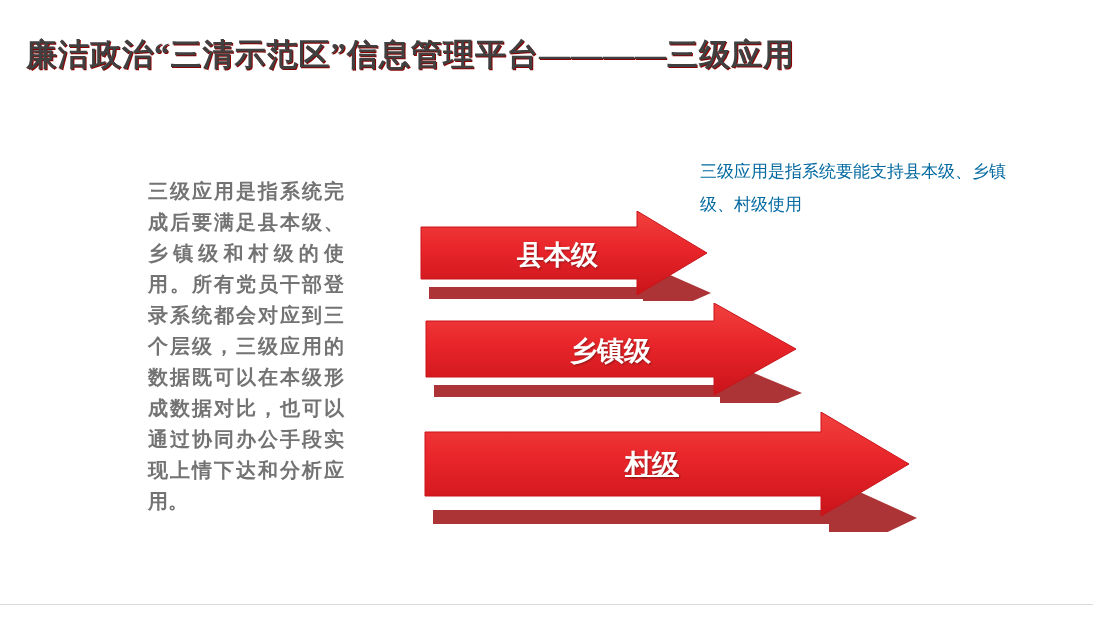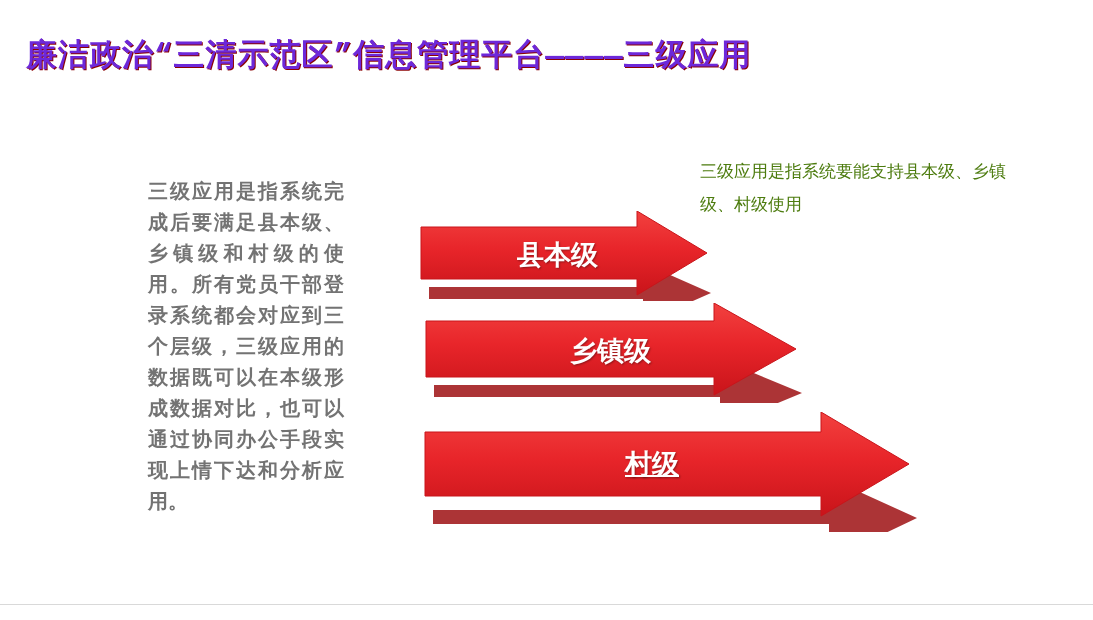--- a/index.html
+++ b/index.html
@@ -23,24 +23,24 @@
     background: #ffffff;
   }
 
   
   .title {
     position: absolute;
     left: 26px;
     top: 34px;
     font-size: 31px;
     font-weight: bold;
-    color: #6d28d9;
+    color: #404040;
     letter-spacing: 1px;
     white-space: nowrap;
-    font-family: Liberation Mono, monospace;
+    font-family: Liberation Serif, serif;
     text-shadow: 1px 1px 0 #8b0000;
   }
 
   
   .left-note {
     position: absolute;
     left: 148px;
     top: 176px;
     width: 196px;
     font-size: 20px;
@@ -53,21 +53,21 @@
   }
 
   
   .right-note {
     position: absolute;
     left: 700px;
     top: 155px;
     width: 320px;
     font-size: 17px;
     line-height: 33px;
-    color: #4d7c0f;
+    color: #0369a1;
     text-align: left;
     font-family: "DejaVu Sans", "Liberation Sans", sans-serif;
   }
 
   
   .arrows {
     position: absolute;
     left: 395px;
     top: 187px;
     width: 560px;

